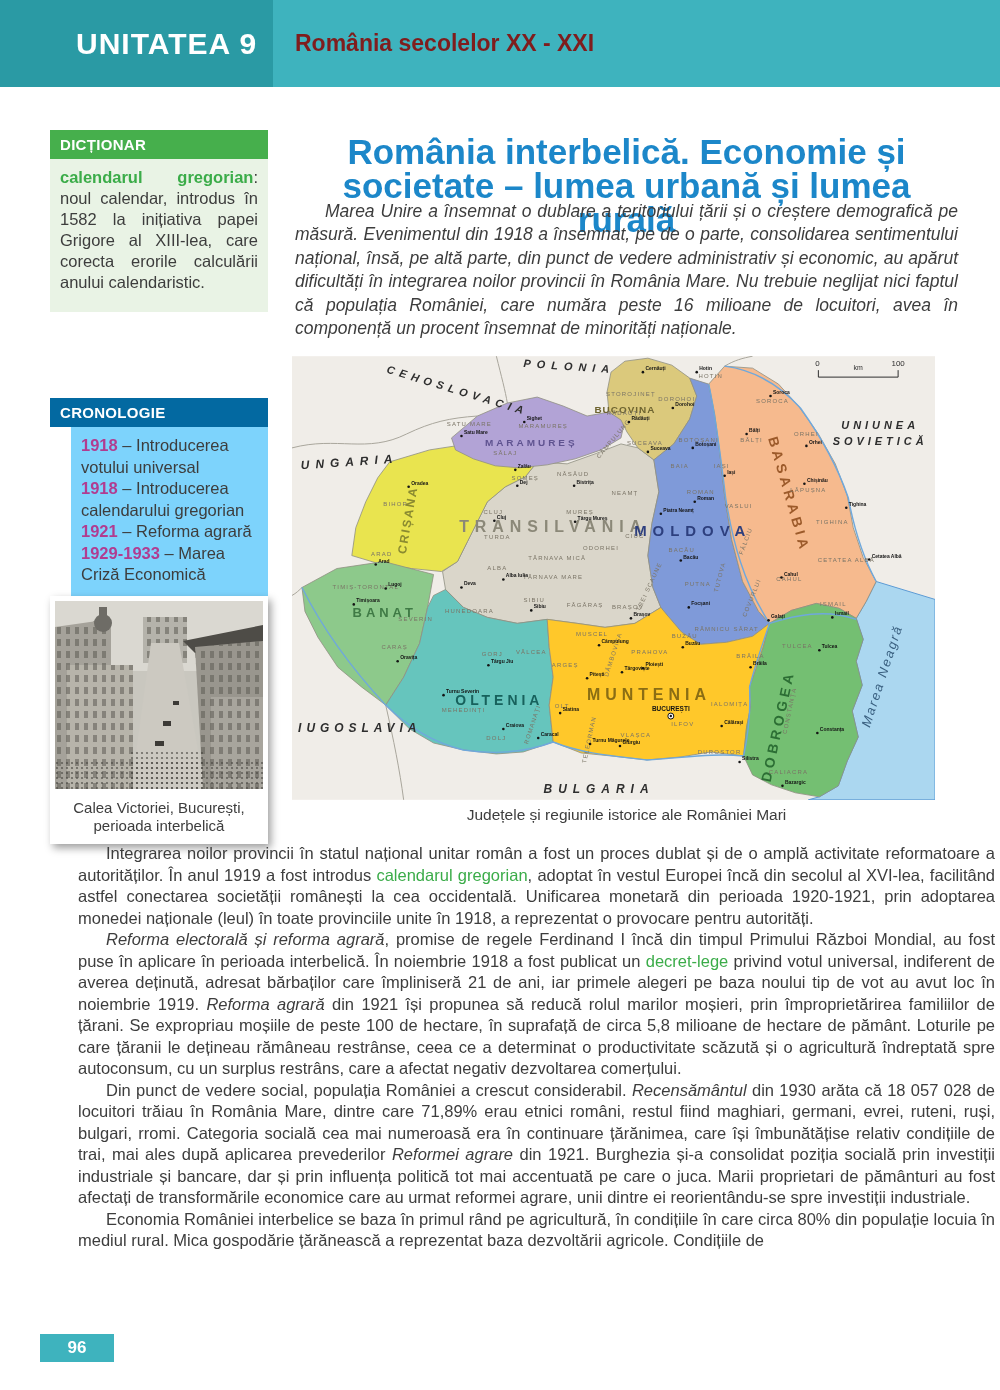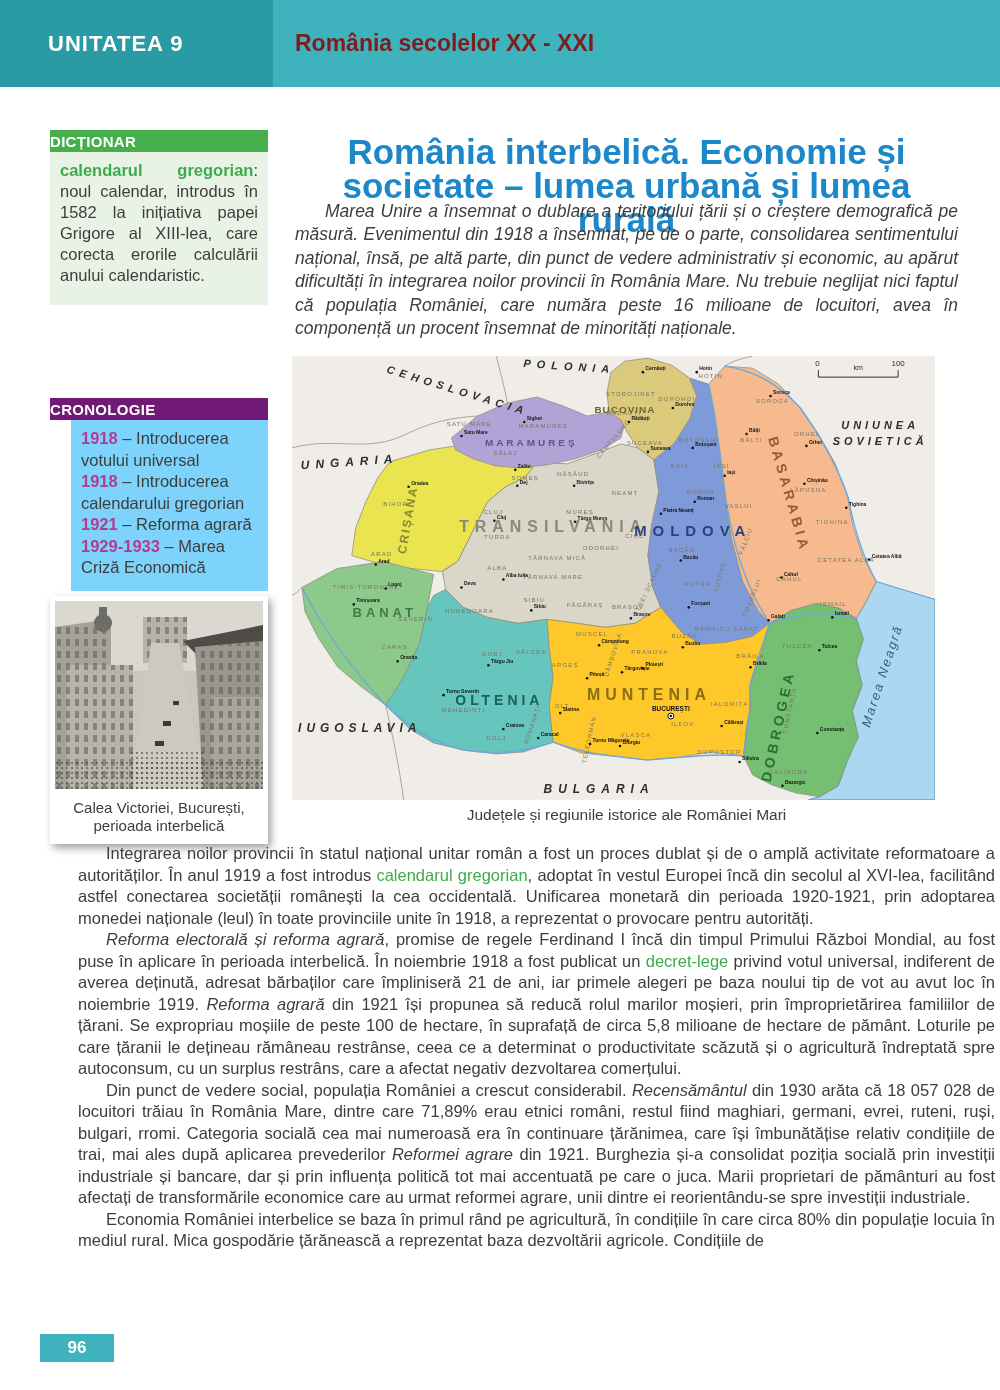--- a/index.html
+++ b/index.html
@@ -3,35 +3,35 @@
 <meta charset="utf-8">
 <style>
   html,body{margin:0;padding:0;background:#fff;}
   .page{position:relative;width:1000px;height:1390px;background:#ffffff;
         font-family:"Liberation Sans",sans-serif;color:#3d3d3d;overflow:hidden;}
 
   
   .header{position:absolute;top:0;left:0;width:1000px;height:87px;background:#3eb3be;}
   .unit-block{position:absolute;top:0;left:0;width:273px;height:87px;background:#2a9aa4;
               display:flex;align-items:center;padding-left:48px;box-sizing:border-box;}
-  .unit-title{color:#fff;font-size:22px;font-weight:bold;letter-spacing:1px;}
+  .unit-title{color:#fff;font-size:30px;font-weight:bold;letter-spacing:1px;margin-left:28px;}
   .header-sub{position:absolute;left:295px;top:0;height:87px;display:flex;align-items:center;
               color:#7f1d1d;font-size:23px;font-weight:bold;}
 
   
   .side-box{position:absolute;left:50px;width:218px;}
-  .box-bar{height:22px;display:flex;align-items:center;color:#fff;
+  .box-bar{height:29px;display:flex;align-items:center;padding-left:10px;color:#fff;
            font-weight:bold;font-size:15px;letter-spacing:.3px;}
   .dict{top:130px;}
   .dict .box-bar{background:#46af4c;}
   .dict-body{background:#e9f3e5;padding:8px 10px 12px;font-size:16.5px;line-height:21px;text-align:justify;}
   .dict-entry{margin:0 0 7px;}
   .term{color:#3bac49;font-weight:bold;}
   .cron{top:398px;}
-  .cron .box-bar{background:#701a75;}
+  .cron .box-bar{background:#0369a1;}
   .cron-body{background:#7dd3fc;padding:8px 10px 12px;font-size:16.5px;line-height:21.5px;margin-left:21px;}
   .cron-item{margin:0;}
   .yr{color:#b13c90;font-weight:bold;}
 
   
   .photo-card{position:absolute;left:50px;top:596px;width:218px;background:#fff;
               box-shadow:3px 4px 8px rgba(0,0,0,.38);padding:5px 5px 0;box-sizing:border-box;}
   .photo-caption{text-align:center;font-size:15px;line-height:18px;padding:6px 2px 9px;color:#3d3d3d;}
 
   

